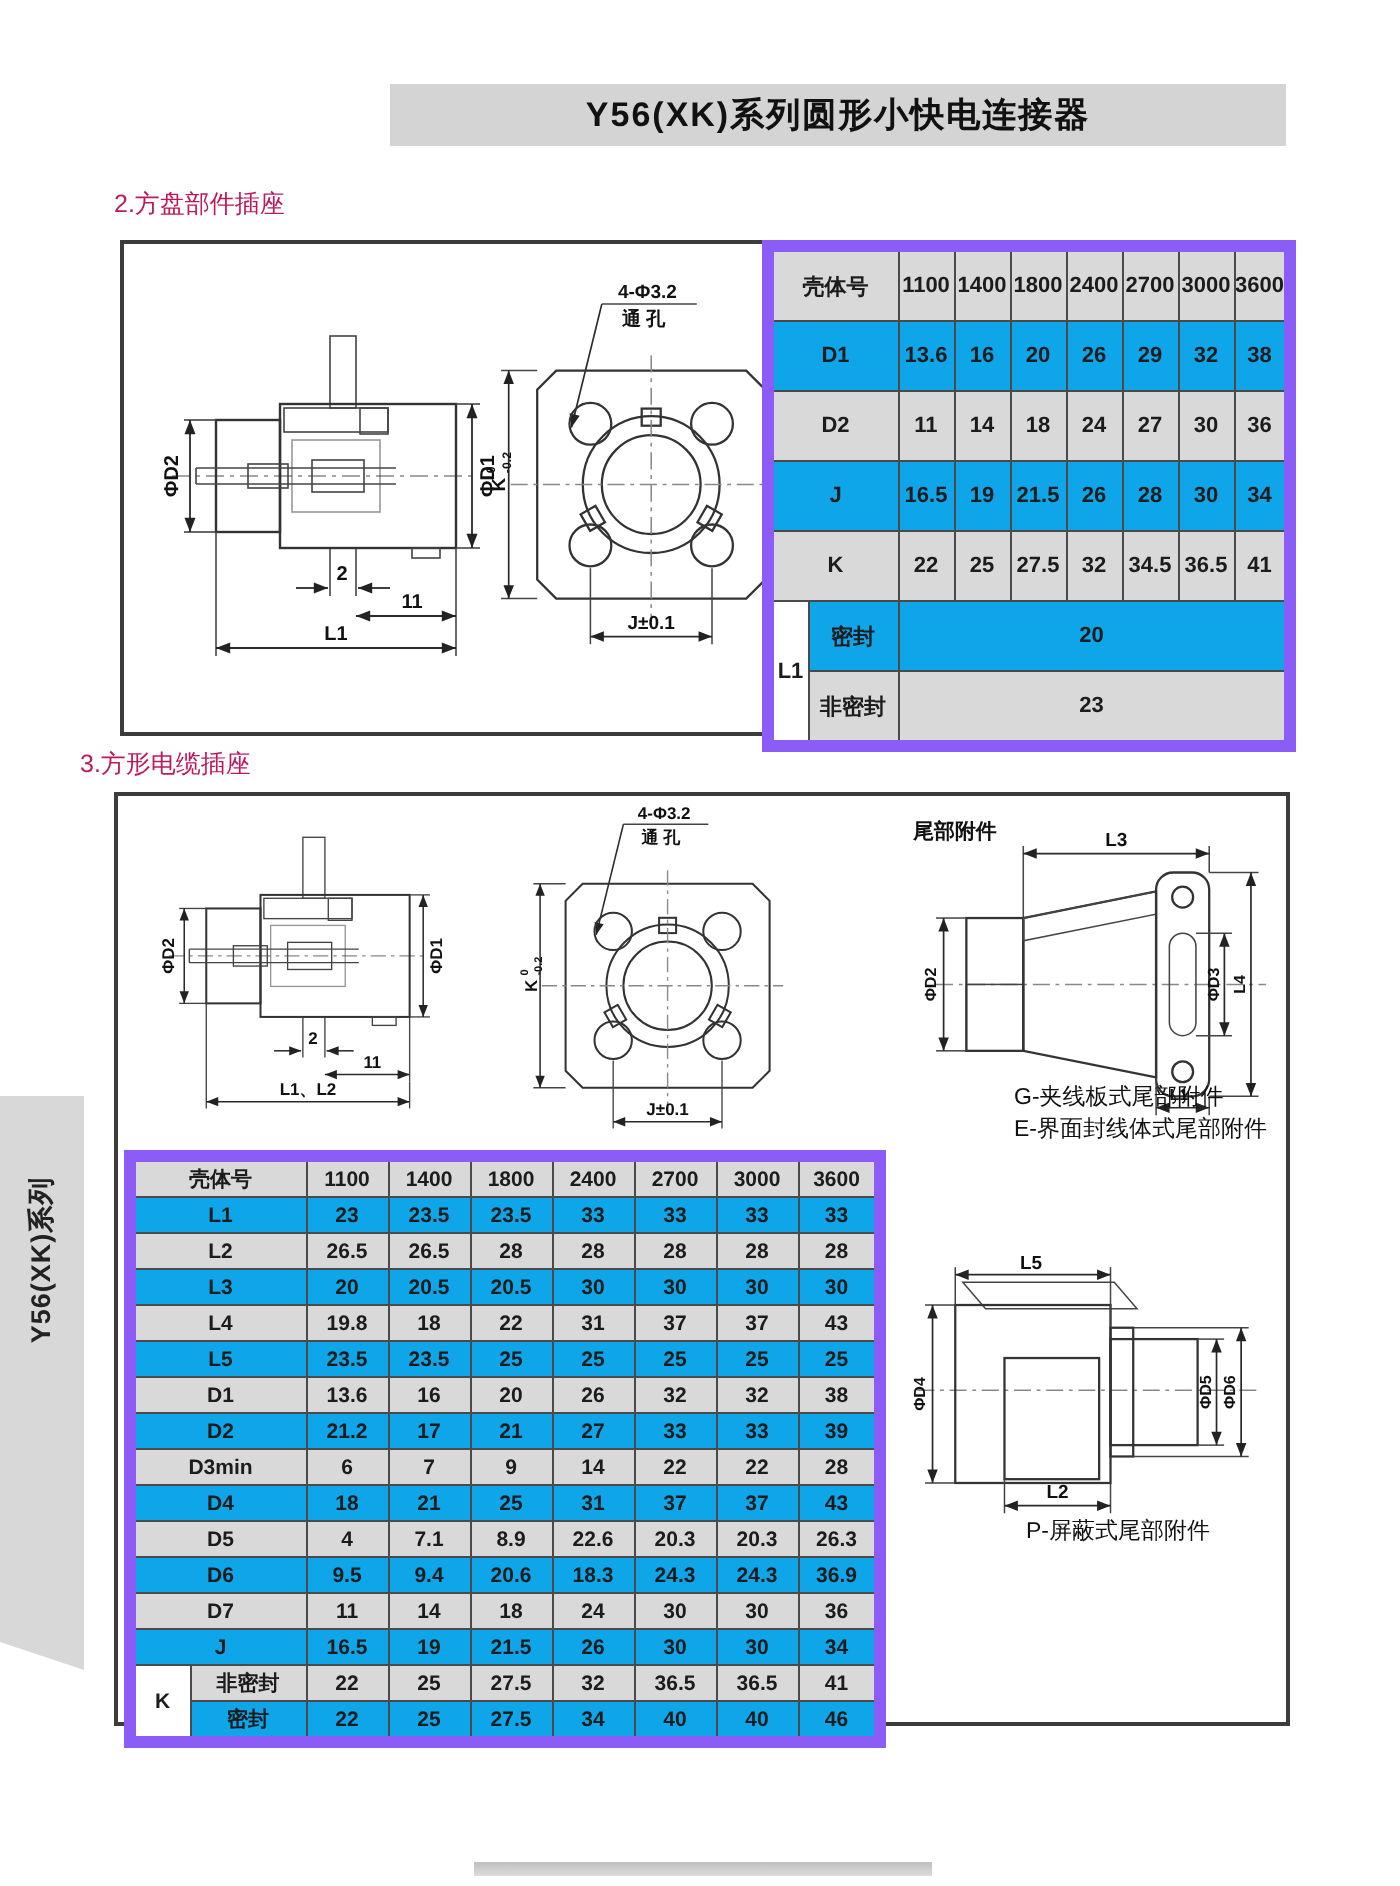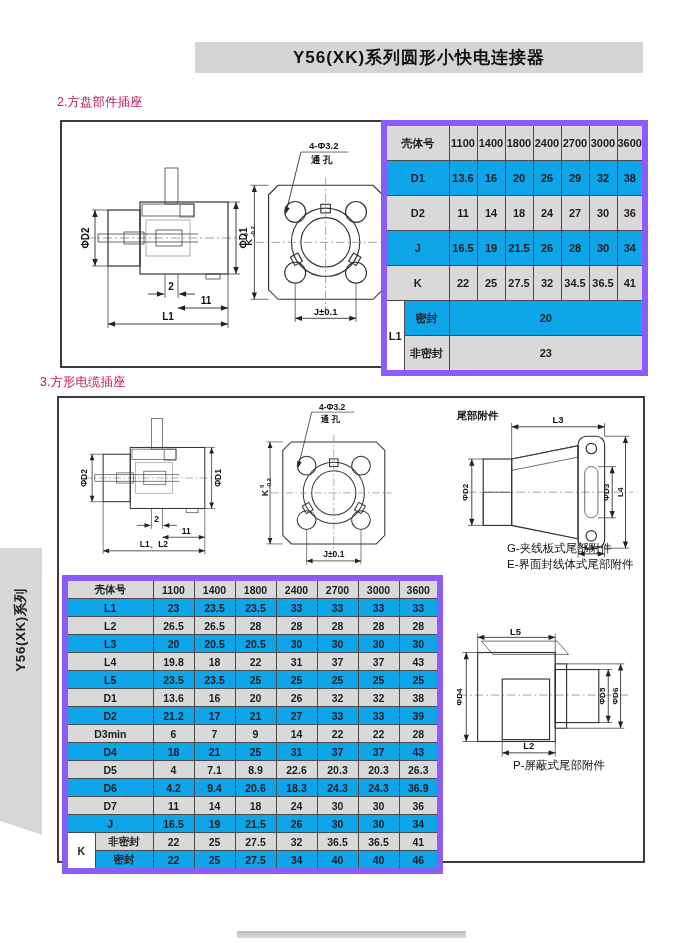--- a/index.html
+++ b/index.html
@@ -501,21 +501,21 @@
         <td>4</td>
         <td>7.1</td>
         <td>8.9</td>
         <td>22.6</td>
         <td>20.3</td>
         <td>20.3</td>
         <td>26.3</td>
       </tr>
       <tr>
         <td colspan="2">D6</td>
-        <td>4.2</td>
+        <td>9.5</td>
         <td>9.4</td>
         <td>20.6</td>
         <td>18.3</td>
         <td>24.3</td>
         <td>24.3</td>
         <td>36.9</td>
       </tr>
       <tr class="g">
         <td colspan="2">D7</td>
         <td>11</td>

